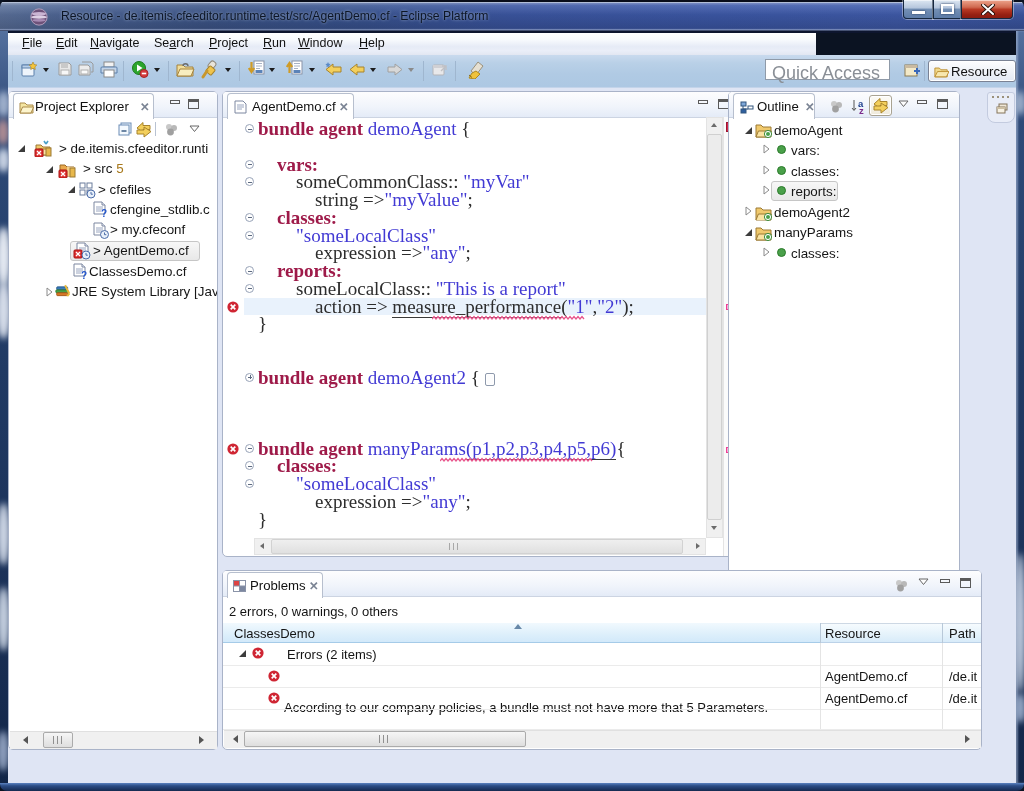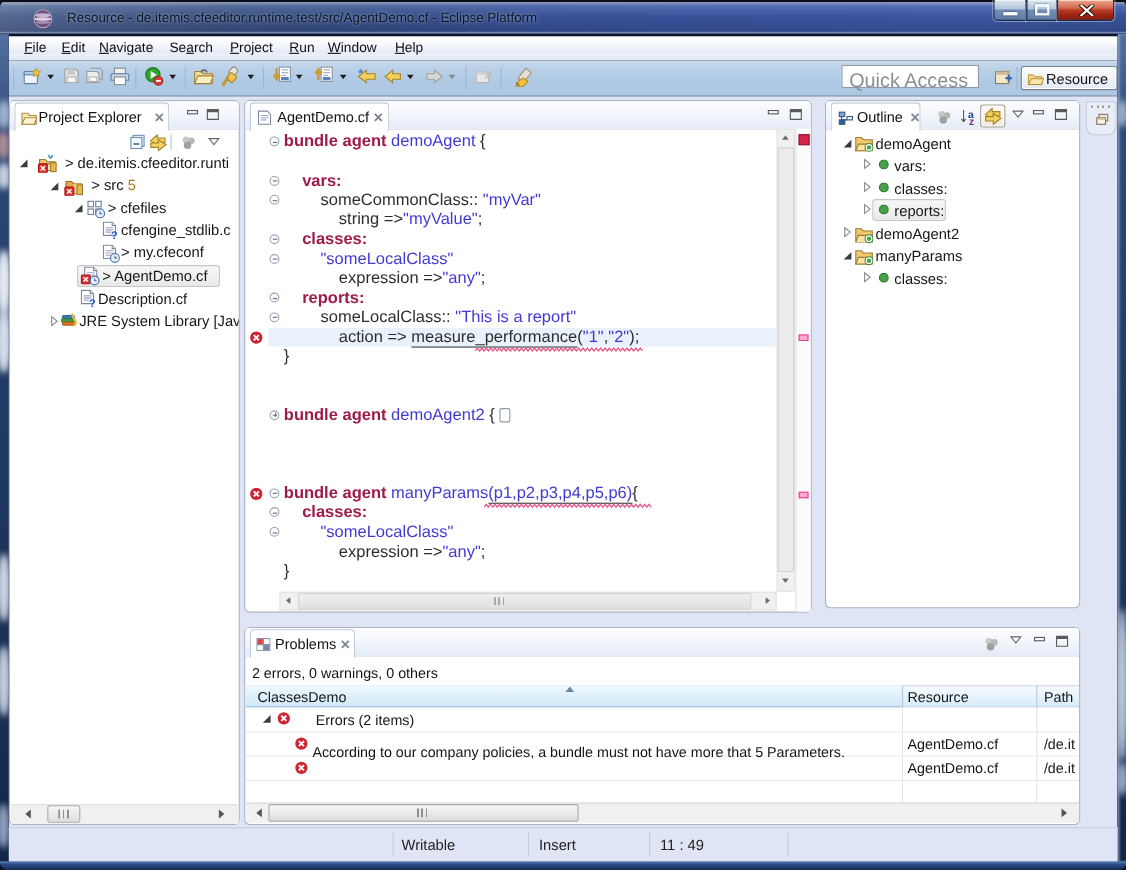--- a/index.html
+++ b/index.html
@@ -8,21 +8,21 @@
 #title{left:0;top:0;width:1024px;height:33px;border-radius:7px 7px 0 0;
 background:linear-gradient(180deg,rgba(9,13,26,1) 0%,rgba(9,13,26,1) 5%,rgba(186,197,219,0.95) 7.5%,rgba(255,255,255,0.28) 10%,rgba(255,255,255,0.10) 17%,rgba(10,14,30,0.10) 45%,rgba(6,10,26,0.22) 86%,rgba(148,163,198,0.85) 90.5%,rgba(13,21,46,1) 94%,rgba(13,21,46,1) 100%),
 linear-gradient(90deg,#5d739c 0%,#4d6596 8%,#40598c 20%,#3b5694 35%,#3d58a4 50%,#3e5aaa 70%,#415dad 88%,#3d58a4 100%)}
 #title .ttext{left:61px;top:9px;font-size:12.2px;color:#0d1626;text-shadow:0 0 3px #9fb1cf}
 
 .capbtn{top:0;height:19px;border:1px solid #16273f;border-top:none;box-shadow:inset 0 1px 0 rgba(255,255,255,.55),0 0 0 1px rgba(255,255,255,.38)}
 #bmin{left:903px;width:30px;border-radius:0 0 0 4px;background:linear-gradient(180deg,#dde7f2 0%,#b4c5dc 45%,#7490b5 50%,#5d7ca8 100%)}
 #bmax{left:933px;width:28px;background:linear-gradient(180deg,#dde7f2 0%,#b4c5dc 45%,#7490b5 50%,#5d7ca8 100%)}
 #bclose{left:961px;width:52px;border-radius:0 0 4px 0;background:linear-gradient(180deg,#edA58d 0%,#d06a50 40%,#b93a24 52%,#962012 82%,#8a1c10 100%)}
 
-#menubar{left:8px;top:33px;width:1008px;height:22px;background:linear-gradient(180deg,#ffffff 0%,#f8fafd 30%,#e6ebf6 62%,#eaeef8 80%,#e2e7f2 100%)}
+#menubar{left:8px;top:33px;width:808px;height:22px;background:linear-gradient(180deg,#ffffff 0%,#f8fafd 30%,#e6ebf6 62%,#eaeef8 80%,#e2e7f2 100%)}
 .mi{position:absolute;top:3px;font-size:12.5px;color:#111}
 .mi u{text-decoration:underline}
 
 #toolbar{left:8px;top:55px;width:1008px;height:33px;background:linear-gradient(180deg,#c9daee 0%,#b9d0e7 25%,#b0cae4 60%,#adc8e3 100%);border-bottom:1px solid #c3d4ea}
 .tsep{position:absolute;top:6px;width:1px;height:20px;background:#9fb6cf}
 .dd{position:absolute;width:0;height:0;border-left:3.5px solid transparent;border-right:3.5px solid transparent;border-top:4px solid #1c1c1c}
 .dd.gray{border-top-color:#8a8a8a}
 
 #qa{left:765px;top:59px;width:125px;height:21px;background:#fff;border:1px solid #8f9aa8}
 #qa span{position:absolute;left:6px;top:3px;font-size:18px;color:#8a8f96}
@@ -42,21 +42,21 @@
 .tab .tname{position:absolute;top:5px;font-size:13.2px;color:#111;white-space:nowrap}
 .tab .tx{position:absolute;top:6px;font-size:11.5px;color:#7b8494;font-weight:bold}
 .pbtn{position:absolute;color:#333}
 
 .gmin{width:12px;height:10px}
 .gmax{width:12px;height:10px}
 
 .trow{position:absolute;font-size:13.4px;color:#161616;white-space:nowrap}
 .sel{position:absolute;background:linear-gradient(180deg,#f7f7f7,#e8e8e8);border:1px solid #c6c6c6;border-radius:3px}
 
-.cl{position:absolute;left:258px;font-family:Liberation Sans, sans-serif;font-size:15px;line-height:17.75px;white-space:pre;color:#2d2d2d}
+.cl{position:absolute;left:258px;font-family:Liberation Serif, serif;font-size:19px;line-height:17.75px;white-space:pre;color:#2d2d2d}
 .kw{color:#9e1a49;font-weight:bold}
 .st{color:#423ad4}
 .hl{position:absolute;background:#e9f2fc}
 .ul{border-bottom:1px solid #3a3a3a}
 .fold{position:absolute;width:9px;height:9px;border:1px solid #98a3b8;border-radius:50%;background:#fff}
 .fold:before{content:"";position:absolute;left:1.5px;right:1.5px;top:3.5px;height:1px;background:#5d6a80}
 .fold.plus:after{content:"";position:absolute;left:3.5px;top:1.5px;bottom:1.5px;width:1px;background:#5d6a80}
 .fbox{display:inline-block;width:10px;height:13px;border:1px solid #8e99ac;border-radius:2px;vertical-align:-2px;background:#fcfcfd;box-shadow:inset 0 0 0 1px #fff}
 
 .sbtrack{position:absolute;background:#f0f0f0;border:1px solid #e3e3e3}
@@ -318,21 +318,21 @@
           <circle cx="13" cy="13" r="4" fill="#e8f0fa" stroke="#4c6ca8"></circle>
           <path d="M13 11 v2.2 h1.8" stroke="#4c6ca8" fill="none"></path>
         </svg>
       <div class="trow" style="left:84px;top:124px">&gt; AgentDemo.cf</div>
       <svg class="abs" style="left:64px;top:144px" width="15" height="17" viewBox="0 0 15 17">
           <path d="M1 1 h8 l3 3 v9 h-11 z" fill="#fff" stroke="#7c87a0"></path>
           <path d="M9 1 v3 h3" fill="#e8edf6" stroke="#7c87a0"></path>
           <path d="M3 6 h7 M3 8 h7 M3 10 h5" stroke="#9aa6c0"></path>
           <text x="8" y="16" font-size="10" font-weight="bold" fill="#2255cc" font-family="Liberation Sans">?</text>
         </svg>
-      <div class="trow" style="left:80px;top:145px">Description.cf</div>
+      <div class="trow" style="left:80px;top:145px">ClassesDemo.cf</div>
       <svg class="abs" style="left:36px;top:168px" width="9" height="10">
           <path d="M2 1 L7 5 L2 9 z" fill="#fff" stroke="#8a8a8a"></path>
         </svg>
       <svg class="abs" style="left:46px;top:165px" width="16" height="15" viewBox="0 0 19 17">
           <rect x="2" y="3" width="13" height="3.4" rx="1" fill="#3a7ab8" stroke="#24568a"></rect>
           <rect x="1" y="6.6" width="14" height="3.4" rx="1" fill="#48a048" stroke="#2a7a2a"></rect>
           <rect x="2" y="10" width="13" height="3.4" rx="1" fill="#d87828" stroke="#a05010"></rect>
           <path d="M12 1 l5 10 M17 11 l-2.5 3" stroke="#e8b83c" stroke-width="2.4"></path>
         </svg>
       <div class="trow" style="left:63px;top:165px">JRE System Library [Jav</div>
@@ -418,21 +418,21 @@
     <div class="abs" style="left:503px;top:212px;width:9px;height:6px;background:#f8aed3;border:1px solid #ee3d96"></div>
     <div class="abs" style="left:503px;top:355px;width:9px;height:6px;background:#f8aed3;border:1px solid #ee3d96"></div>
 
     <div class="sbtrack" style="left:31px;top:446px;width:452px;height:17px"></div>
     <div class="sbarrow" style="left:37px;top:451px;border-top:3.5px solid transparent;border-bottom:3.5px solid transparent;border-right:4.5px solid #6b6b6b"></div>
     <div class="sbarrow" style="left:473px;top:451px;border-top:3.5px solid transparent;border-bottom:3.5px solid transparent;border-left:4.5px solid #6b6b6b"></div>
     <div class="sbthumb" style="left:48px;top:447px;width:412px;height:15px;background:linear-gradient(180deg,#efefef,#e0e0e0);border-color:#d2d2d2"></div>
     <div class="abs" style="left:226px;top:451px;width:11px;height:7px;background:repeating-linear-gradient(90deg,#a8a8a8 0 1.5px,transparent 1.5px 4px)"></div>
   </div>
 
-  <div class="panel" id="outl" style="left:750px;top:91px;width:232px;height:462px">
+  <div class="panel" id="outl" style="left:728px;top:91px;width:232px;height:532px">
     <div class="tabstrip"></div>
     <div class="tab" style="left:4px;width:82px">
       <svg class="abs" style="left:6px;top:7px" width="14" height="13" viewBox="0 0 14 13">
           <rect x="1" y="1" width="5" height="4" fill="#7ea7d8" stroke="#33567e"></rect>
           <rect x="8" y="5" width="5" height="3" fill="#fff" stroke="#33567e"></rect>
           <rect x="1" y="8" width="5" height="4" fill="#2f5f9e" stroke="#33567e"></rect>
           <path d="M3 5 v3 h5" stroke="#33567e" fill="none"></path>
         </svg>
       <div class="tname" style="left:23px">Outline</div>
         <div class="tx" style="left:71px">✕</div>
@@ -584,38 +584,29 @@
           <circle cx="6" cy="6" r="5.6" fill="#cf2533"></circle>
           <path d="M3.7 3.7 L8.3 8.3 M8.3 3.7 L3.7 8.3" stroke="#fff" stroke-width="1.7"></path>
         </svg>
       <div class="prow" style="left:602px;top:71px">AgentDemo.cf</div>
       <div class="prow" style="left:726px;top:71px">/de.it</div>
       <div class="pline" style="left:0;top:89px;width:758px"></div>
       <svg class="abs" style="left:45px;top:94px" width="12" height="12" viewBox="0 0 12 12">
           <circle cx="6" cy="6" r="5.6" fill="#cf2533"></circle>
           <path d="M3.7 3.7 L8.3 8.3 M8.3 3.7 L3.7 8.3" stroke="#fff" stroke-width="1.7"></path>
         </svg>
-      <div class="prow" style="left:61px;top:78px">According to our company policies, a bundle must not have more that 5 Parameters.</div>
+      <div class="prow" style="left:61px;top:102px">According to our company policies, a bundle must not have more that 5 Parameters.</div>
       <div class="prow" style="left:602px;top:93px">AgentDemo.cf</div>
       <div class="prow" style="left:726px;top:93px">/de.it</div>
       <div class="pline" style="left:0;top:111px;width:758px"></div>
       <div class="pline" style="left:0;top:131px;width:758px"></div>
       <div class="abs" style="left:597px;top:45px;width:1px;height:86px;background:#e4e4e4"></div>
       <div class="abs" style="left:719px;top:45px;width:1px;height:86px;background:#e4e4e4"></div>
     </div>
 
     <div class="sbtrack" style="left:1px;top:159px;width:757px;height:18px;border:none;border-top:1px solid #e0e0e0"></div>
     <div class="sbarrow" style="left:10px;top:164px;border-top:4px solid transparent;border-bottom:4px solid transparent;border-right:5px solid #555"></div>
     <div class="sbarrow" style="left:742px;top:164px;border-top:4px solid transparent;border-bottom:4px solid transparent;border-left:5px solid #555"></div>
     <div class="sbthumb" style="left:21px;top:160px;width:282px;height:16px"></div>
     <div class="abs" style="left:156px;top:164px;width:11px;height:8px;background:repeating-linear-gradient(90deg,#909090 0 1.5px,transparent 1.5px 4px)"></div>
   </div>
 
-  <div class="abs" id="status">
-    <div class="st-sep" style="left:349px"></div>
-    <div class="st-item" style="left:357px">Writable</div>
-    <div class="st-sep" style="left:472px"></div>
-    <div class="st-item" style="left:482px">Insert</div>
-    <div class="st-sep" style="left:582px"></div>
-    <div class="st-item" style="left:592px">11 : 49</div>
-    <div class="st-sep" style="left:708px"></div>
-  </div>
 </div>
 
 </body></html>

